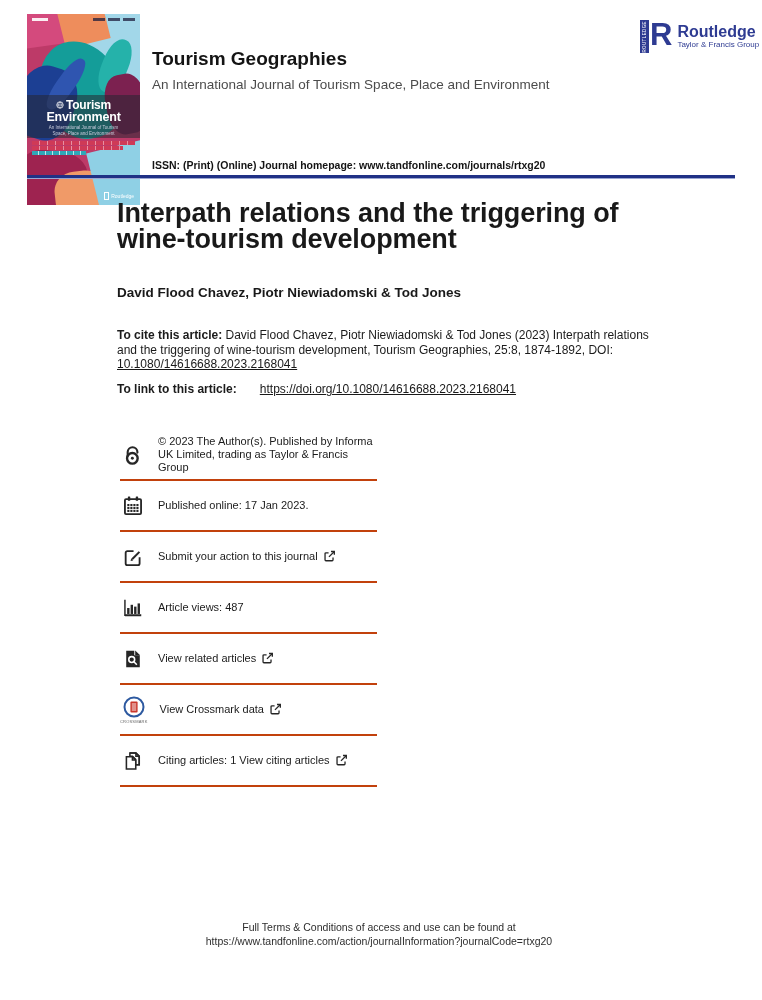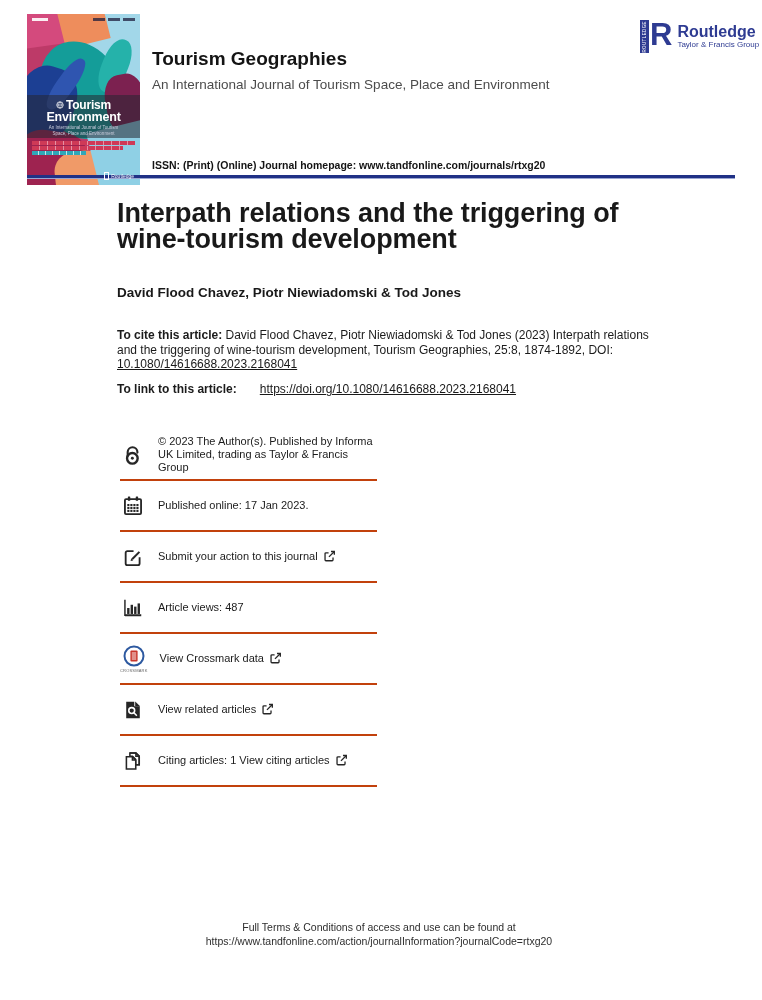--- a/index.html
+++ b/index.html
@@ -1,20 +1,20 @@
 <!DOCTYPE html>
 <html><head>
 <meta charset="utf-8">
 <style>
   html,body{margin:0;padding:0;background:#fff;}
   .page{position:relative;width:762px;height:1000px;background:#ffffff;
         font-family:"Liberation Sans",sans-serif;color:#1b1b1b;overflow:hidden;}
 
   
-  .cover{position:absolute;left:27px;top:14px;width:113px;height:171px;overflow:hidden;background:#bd3a68;}
+  .cover{position:absolute;left:27px;top:14px;width:113px;height:191px;overflow:hidden;background:#bd3a68;}
   .cover .sh{position:absolute;z-index:0;}
   .sh.tl-pink{left:-8px;top:-8px;width:50px;height:40px;background:#d44a7d;transform:rotate(-8deg);}
   .sh.tr-blue{right:-18px;top:-12px;width:75px;height:85px;background:#a2d7e9;transform:rotate(15deg);}
   .sh.t-orange{left:34px;top:-6px;width:46px;height:36px;background:#ee8d5c;transform:rotate(-14deg);}
   .sh.mid-teal{left:14px;top:26px;width:80px;height:100px;background:#149d99;border-radius:46% 54% 42% 52%;transform:rotate(-16deg);}
   .sh.mid-blue{left:-10px;top:52px;width:58px;height:74px;background:#1c3f93;border-radius:42%;transform:rotate(18deg);}
   .sh.teal-finger{right:12px;top:24px;width:26px;height:56px;background:#25b2aa;border-radius:45%;transform:rotate(22deg);}
   .sh.blue-finger{left:30px;top:40px;width:18px;height:60px;background:#2f55b0;border-radius:45%;transform:rotate(35deg);}
   .sh.r-maroon{right:-6px;top:60px;width:40px;height:60px;background:#7c2150;border-radius:40%;transform:rotate(-10deg);}
   .sh.b-crimson{left:-12px;bottom:-16px;width:72px;height:70px;background:#9e2350;border-radius:36%;transform:rotate(8deg);}
@@ -221,46 +221,46 @@
     <rect x="9.4" y="8.5" width="2.6" height="10" fill="#262626"></rect>
     <rect x="13.2" y="10.5" width="2.6" height="8" fill="#262626"></rect>
     <rect x="17" y="7" width="2.6" height="11.5" fill="#262626"></rect>
   </svg>
 </span>
     <span class="action-text">Article views: 487</span>
 
   </div>
       <div class="action-row">
     <span class="action-icon">
+  <svg viewBox="0 0 24 24" width="22" height="22">
+    <path d="M4.6 3 H13.4 V8 H19.4 V21 H4.6 z" fill="#262626"></path>
+    <path d="M14.4 2.6 L19.8 8 H14.4 z" fill="#262626"></path>
+    <circle cx="10.6" cy="12.6" r="3.2" fill="none" stroke="#ffffff" stroke-width="1.7"></circle>
+    <path d="M13 15 l3.2 3.2" stroke="#ffffff" stroke-width="1.7"></path>
+  </svg>
+</span>
+    <span class="action-text">View related articles</span>
+    <span class="ext-icon">
+      <svg viewBox="0 0 14 14" width="13" height="13" fill="none" stroke="#262626" stroke-width="1.4">
+        <path d="M6 3 H3.2 a1 1 0 0 0 -1 1 v6.6 a1 1 0 0 0 1 1 h6.6 a1 1 0 0 0 1 -1 V8"></path>
+        <path d="M6.4 7.4 L12 1.8"></path>
+        <path d="M8.6 1.6 h3.6 v3.6"></path>
+      </svg>
+    </span>
+  </div>
+      <div class="action-row">
+    <span class="action-icon">
   <svg viewBox="0 0 24 22" width="24" height="22">
     <circle cx="12" cy="11" r="9.5" fill="#ffffff" stroke="#2d59a0" stroke-width="2"></circle>
     <rect x="8.4" y="5.6" width="7.2" height="10.8" rx="1" fill="#c9372c"></rect>
     <path d="M9.8 8 h4.4 M9.8 10 h4.4 M9.8 12 h4.4 M9.8 14 h4.4" stroke="#ffffff" stroke-width="0.9"></path>
   </svg>
   <span class="cm-label">CROSSMARK</span>
 </span>
     <span class="action-text">View Crossmark data</span>
-    <span class="ext-icon">
-      <svg viewBox="0 0 14 14" width="13" height="13" fill="none" stroke="#262626" stroke-width="1.4">
-        <path d="M6 3 H3.2 a1 1 0 0 0 -1 1 v6.6 a1 1 0 0 0 1 1 h6.6 a1 1 0 0 0 1 -1 V8"></path>
-        <path d="M6.4 7.4 L12 1.8"></path>
-        <path d="M8.6 1.6 h3.6 v3.6"></path>
-      </svg>
-    </span>
-  </div>
-      <div class="action-row">
-    <span class="action-icon">
-  <svg viewBox="0 0 24 24" width="22" height="22">
-    <path d="M4.6 3 H13.4 V8 H19.4 V21 H4.6 z" fill="#262626"></path>
-    <path d="M14.4 2.6 L19.8 8 H14.4 z" fill="#262626"></path>
-    <circle cx="10.6" cy="12.6" r="3.2" fill="none" stroke="#ffffff" stroke-width="1.7"></circle>
-    <path d="M13 15 l3.2 3.2" stroke="#ffffff" stroke-width="1.7"></path>
-  </svg>
-</span>
-    <span class="action-text">View related articles</span>
     <span class="ext-icon">
       <svg viewBox="0 0 14 14" width="13" height="13" fill="none" stroke="#262626" stroke-width="1.4">
         <path d="M6 3 H3.2 a1 1 0 0 0 -1 1 v6.6 a1 1 0 0 0 1 1 h6.6 a1 1 0 0 0 1 -1 V8"></path>
         <path d="M6.4 7.4 L12 1.8"></path>
         <path d="M8.6 1.6 h3.6 v3.6"></path>
       </svg>
     </span>
   </div>
       <div class="action-row">
     <span class="action-icon">

